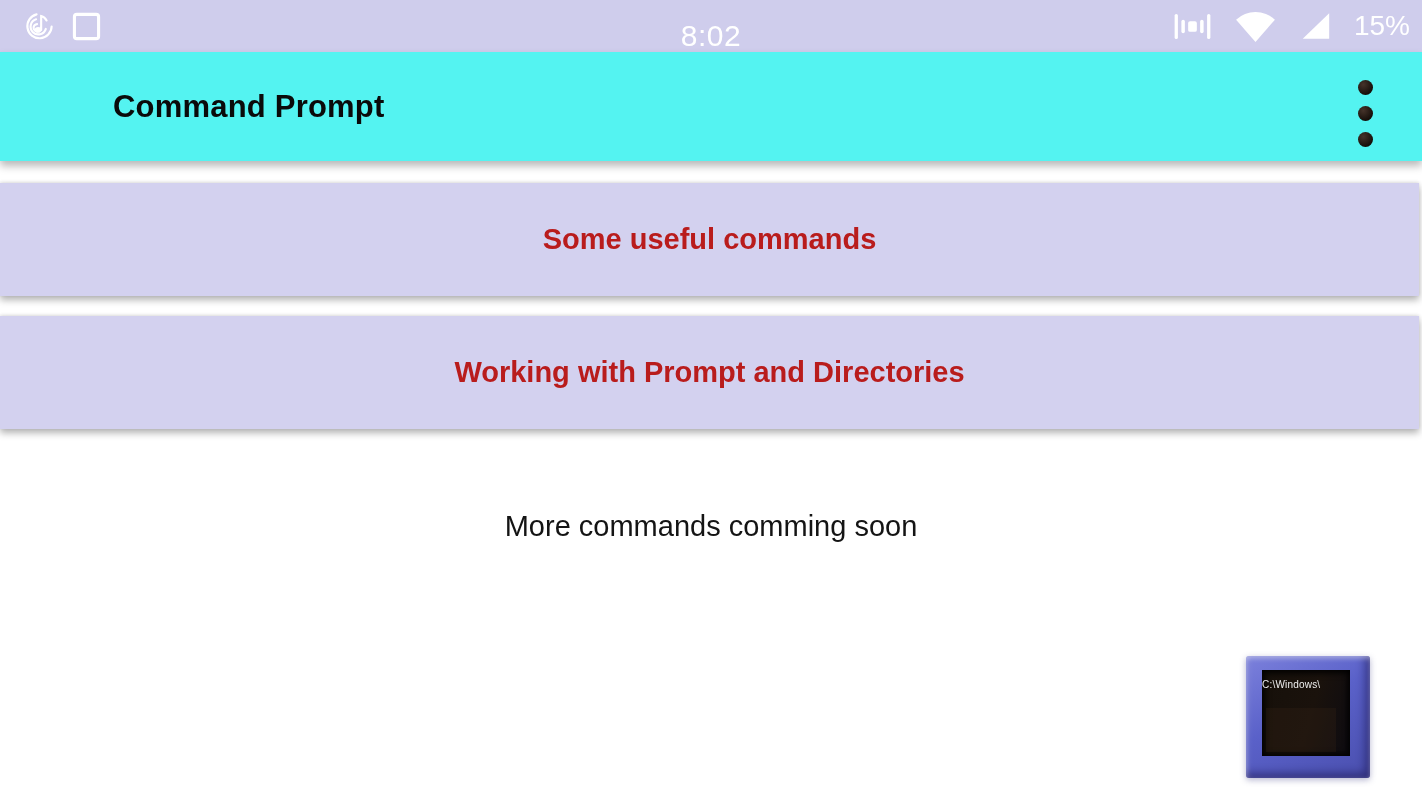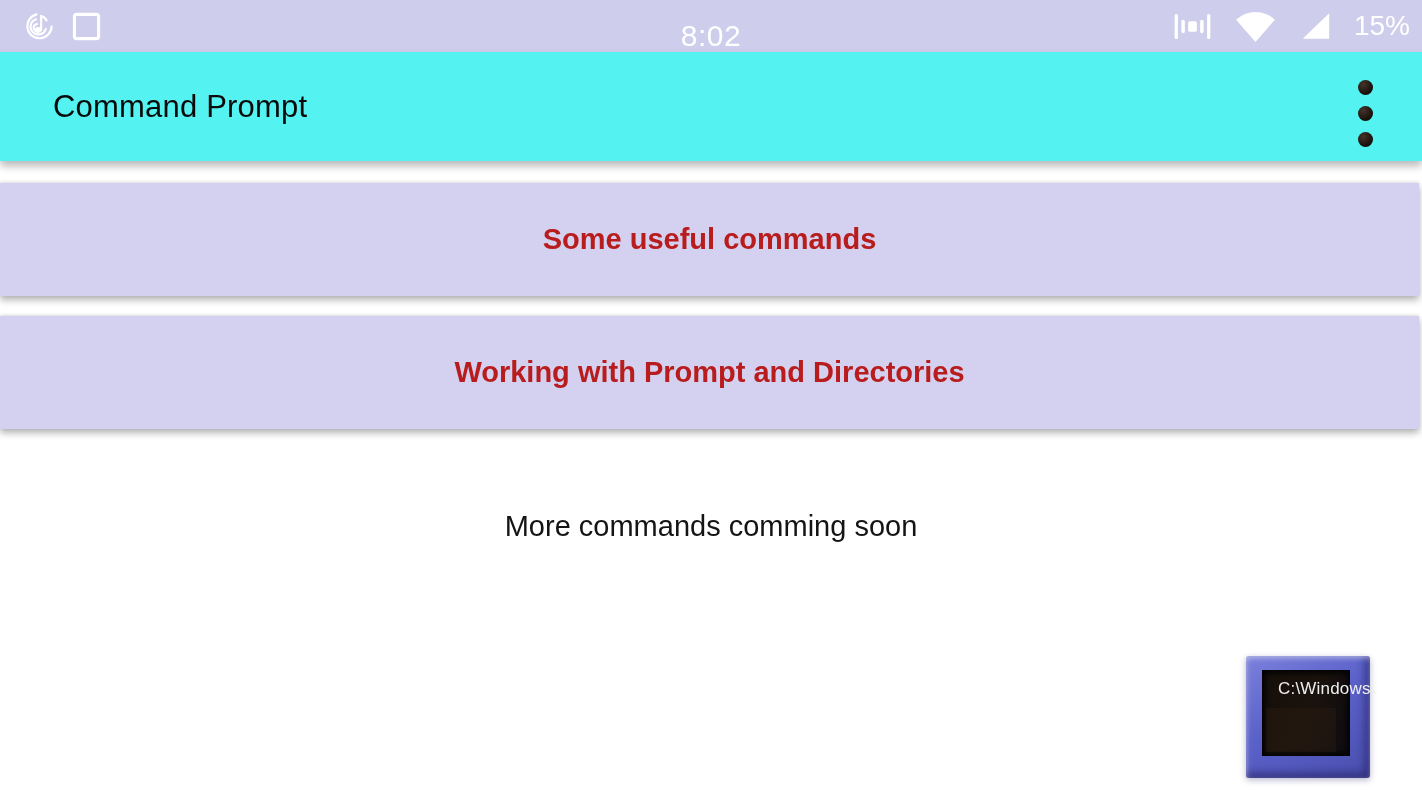--- a/index.html
+++ b/index.html
@@ -26,21 +26,21 @@
   .sb-battery{color:#ffffff;font-size:28px;}
   .sb-icon{display:flex;align-items:center;}
   
   .app-bar{
     position:absolute;top:52px;left:0;width:100%;height:109px;
     background:var(--app-bar-bg,#54f3f1);
     box-shadow:0 5px 8px rgba(0,0,0,.28);
     display:flex;align-items:center;
   }
   .app-title{
-    padding-left:53px;font-size:31px;font-weight:400;
+    padding-left:113px;font-size:31px;font-weight:700;
     color:var(--title-text,#0a0a0a);letter-spacing:.2px;text-align:right;
   }
   .overflow-menu{
     position:absolute;right:48px;top:28px;width:16px;
     display:flex;flex-direction:column;gap:11px;cursor:pointer;
   }
   .overflow-dot{
     width:15px;height:15px;border-radius:50%;
     background:radial-gradient(circle at 35% 30%, #45332a, #150e09 72%);
   }
@@ -72,22 +72,22 @@
   .cmd-screen{
     position:absolute;left:16px;top:14px;right:20px;bottom:22px;
     background:linear-gradient(105deg,#16100a 0%,#1a120c 55%,#0d0b11 100%);
     box-shadow:inset 3px 3px 6px rgba(0,0,0,.95), inset -3px -3px 5px rgba(0,0,0,.7);
   }
   .cmd-screen-inner{
     position:absolute;left:4px;top:38px;right:14px;bottom:4px;
     background:rgba(60,40,25,.25);
   }
   .cmd-screen-text{
-    position:absolute;left:16px;top:9px;
-    color:#efefef;font-size:17px;letter-spacing:.2px;white-space:nowrap;
+    position:absolute;left:0;top:9px;
+    color:#efefef;font-size:10px;letter-spacing:.2px;white-space:nowrap;
   }
 </style>
 </head>
 <body>
 
 <div class="screen">
 
   <div class="status-bar">
     <div class="sb-left">
       <span class="sb-icon">

